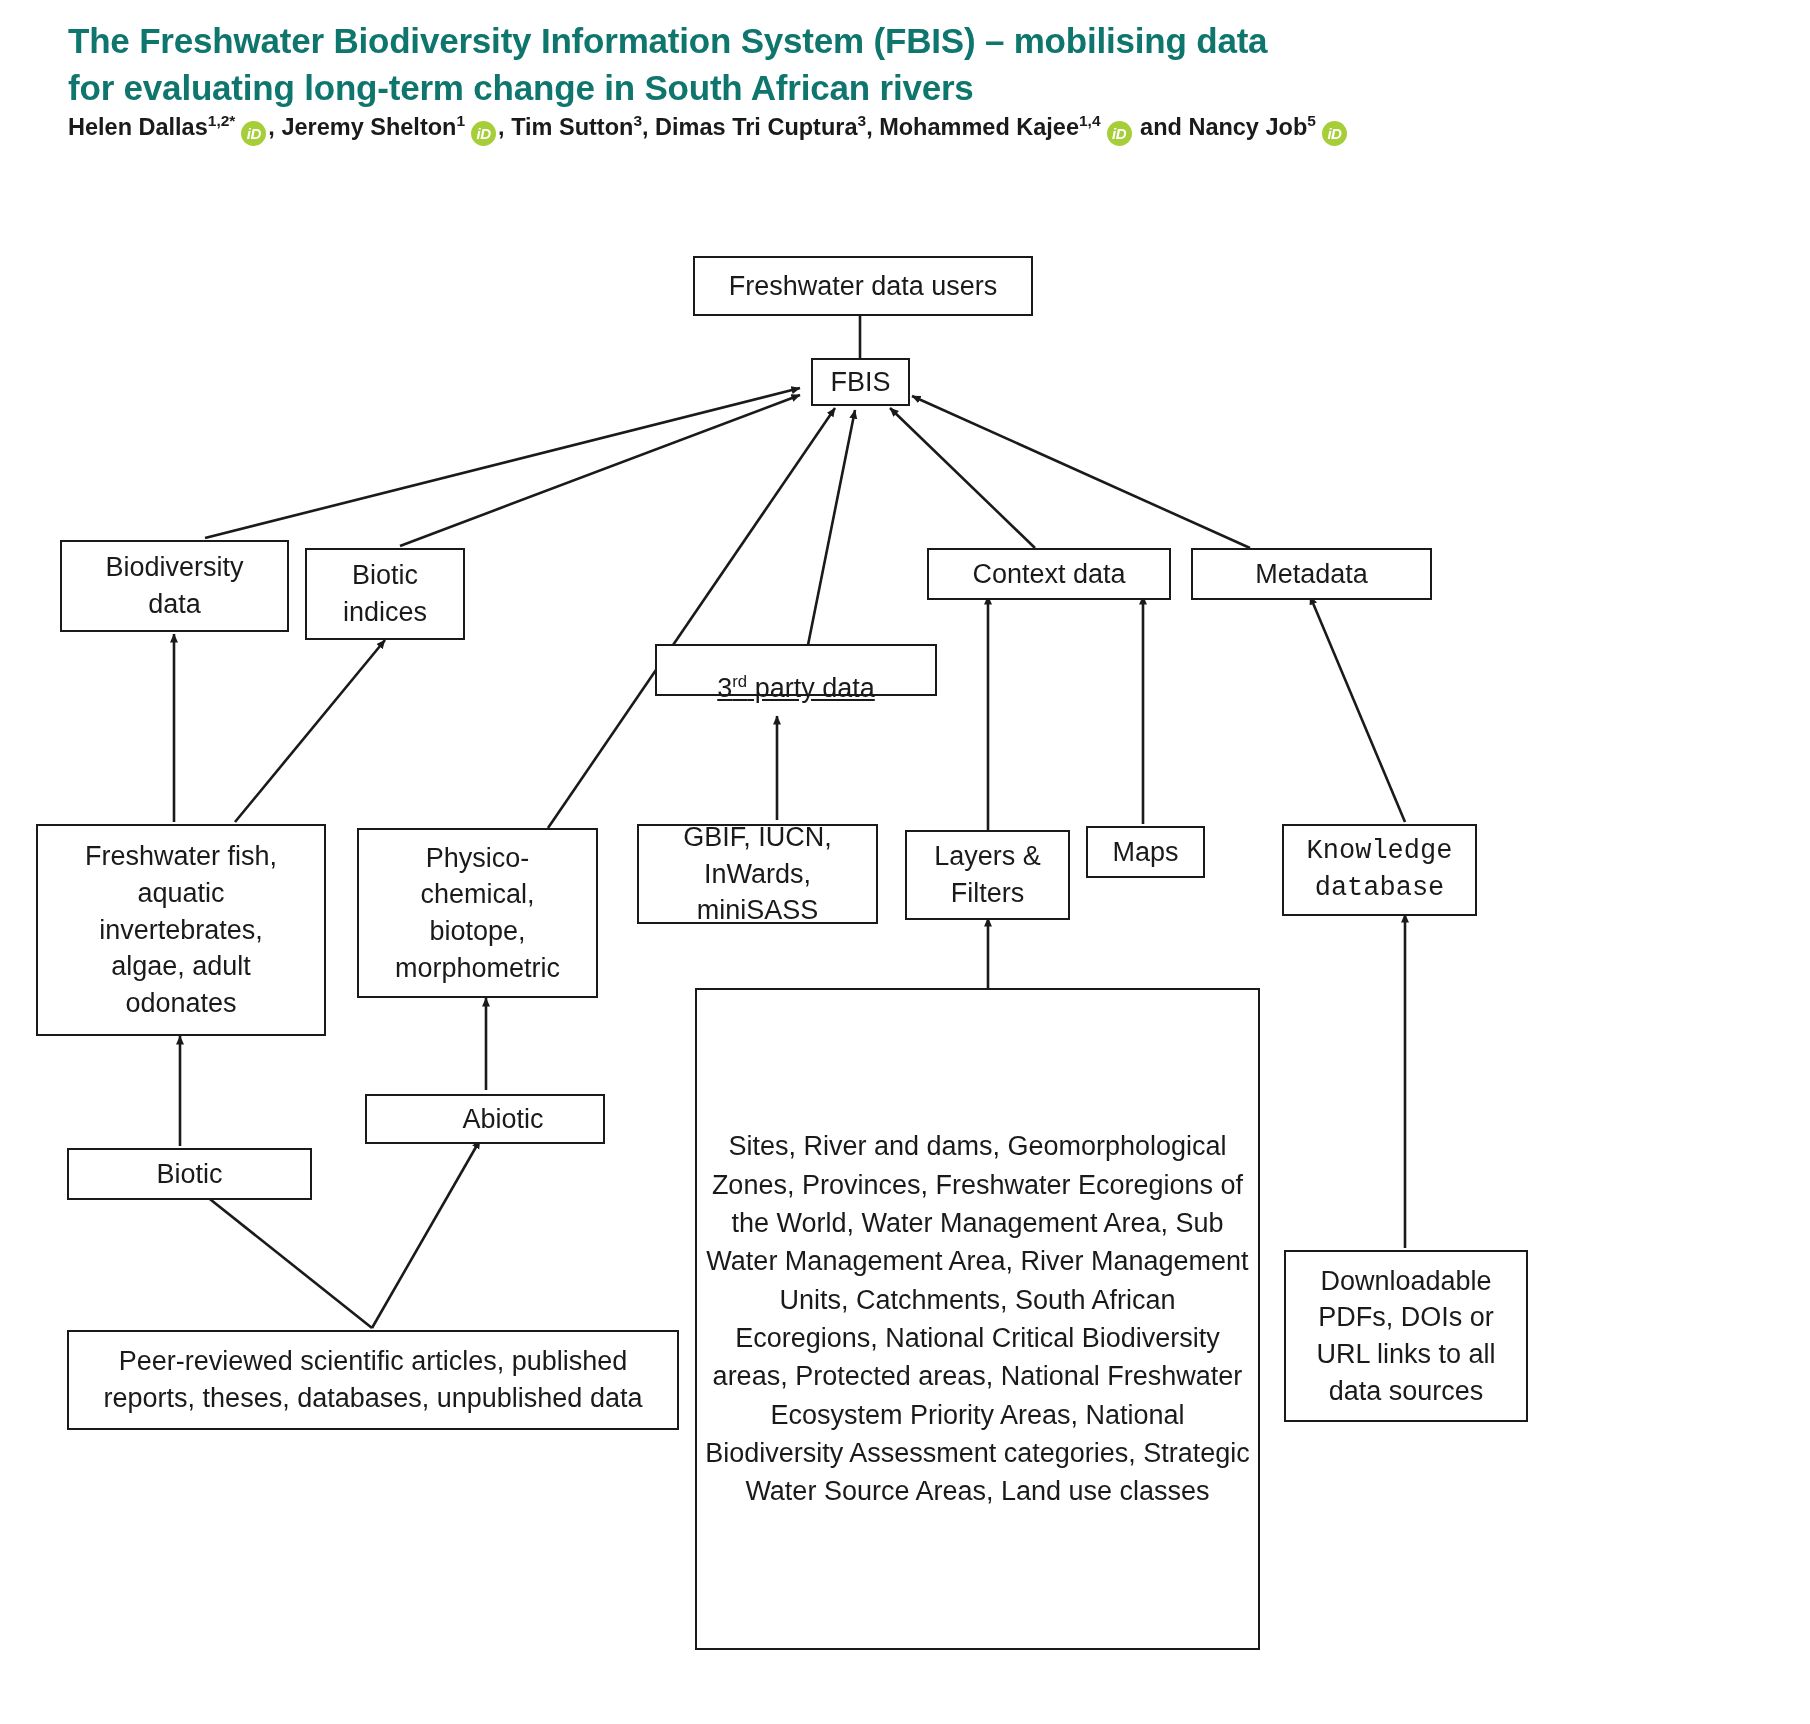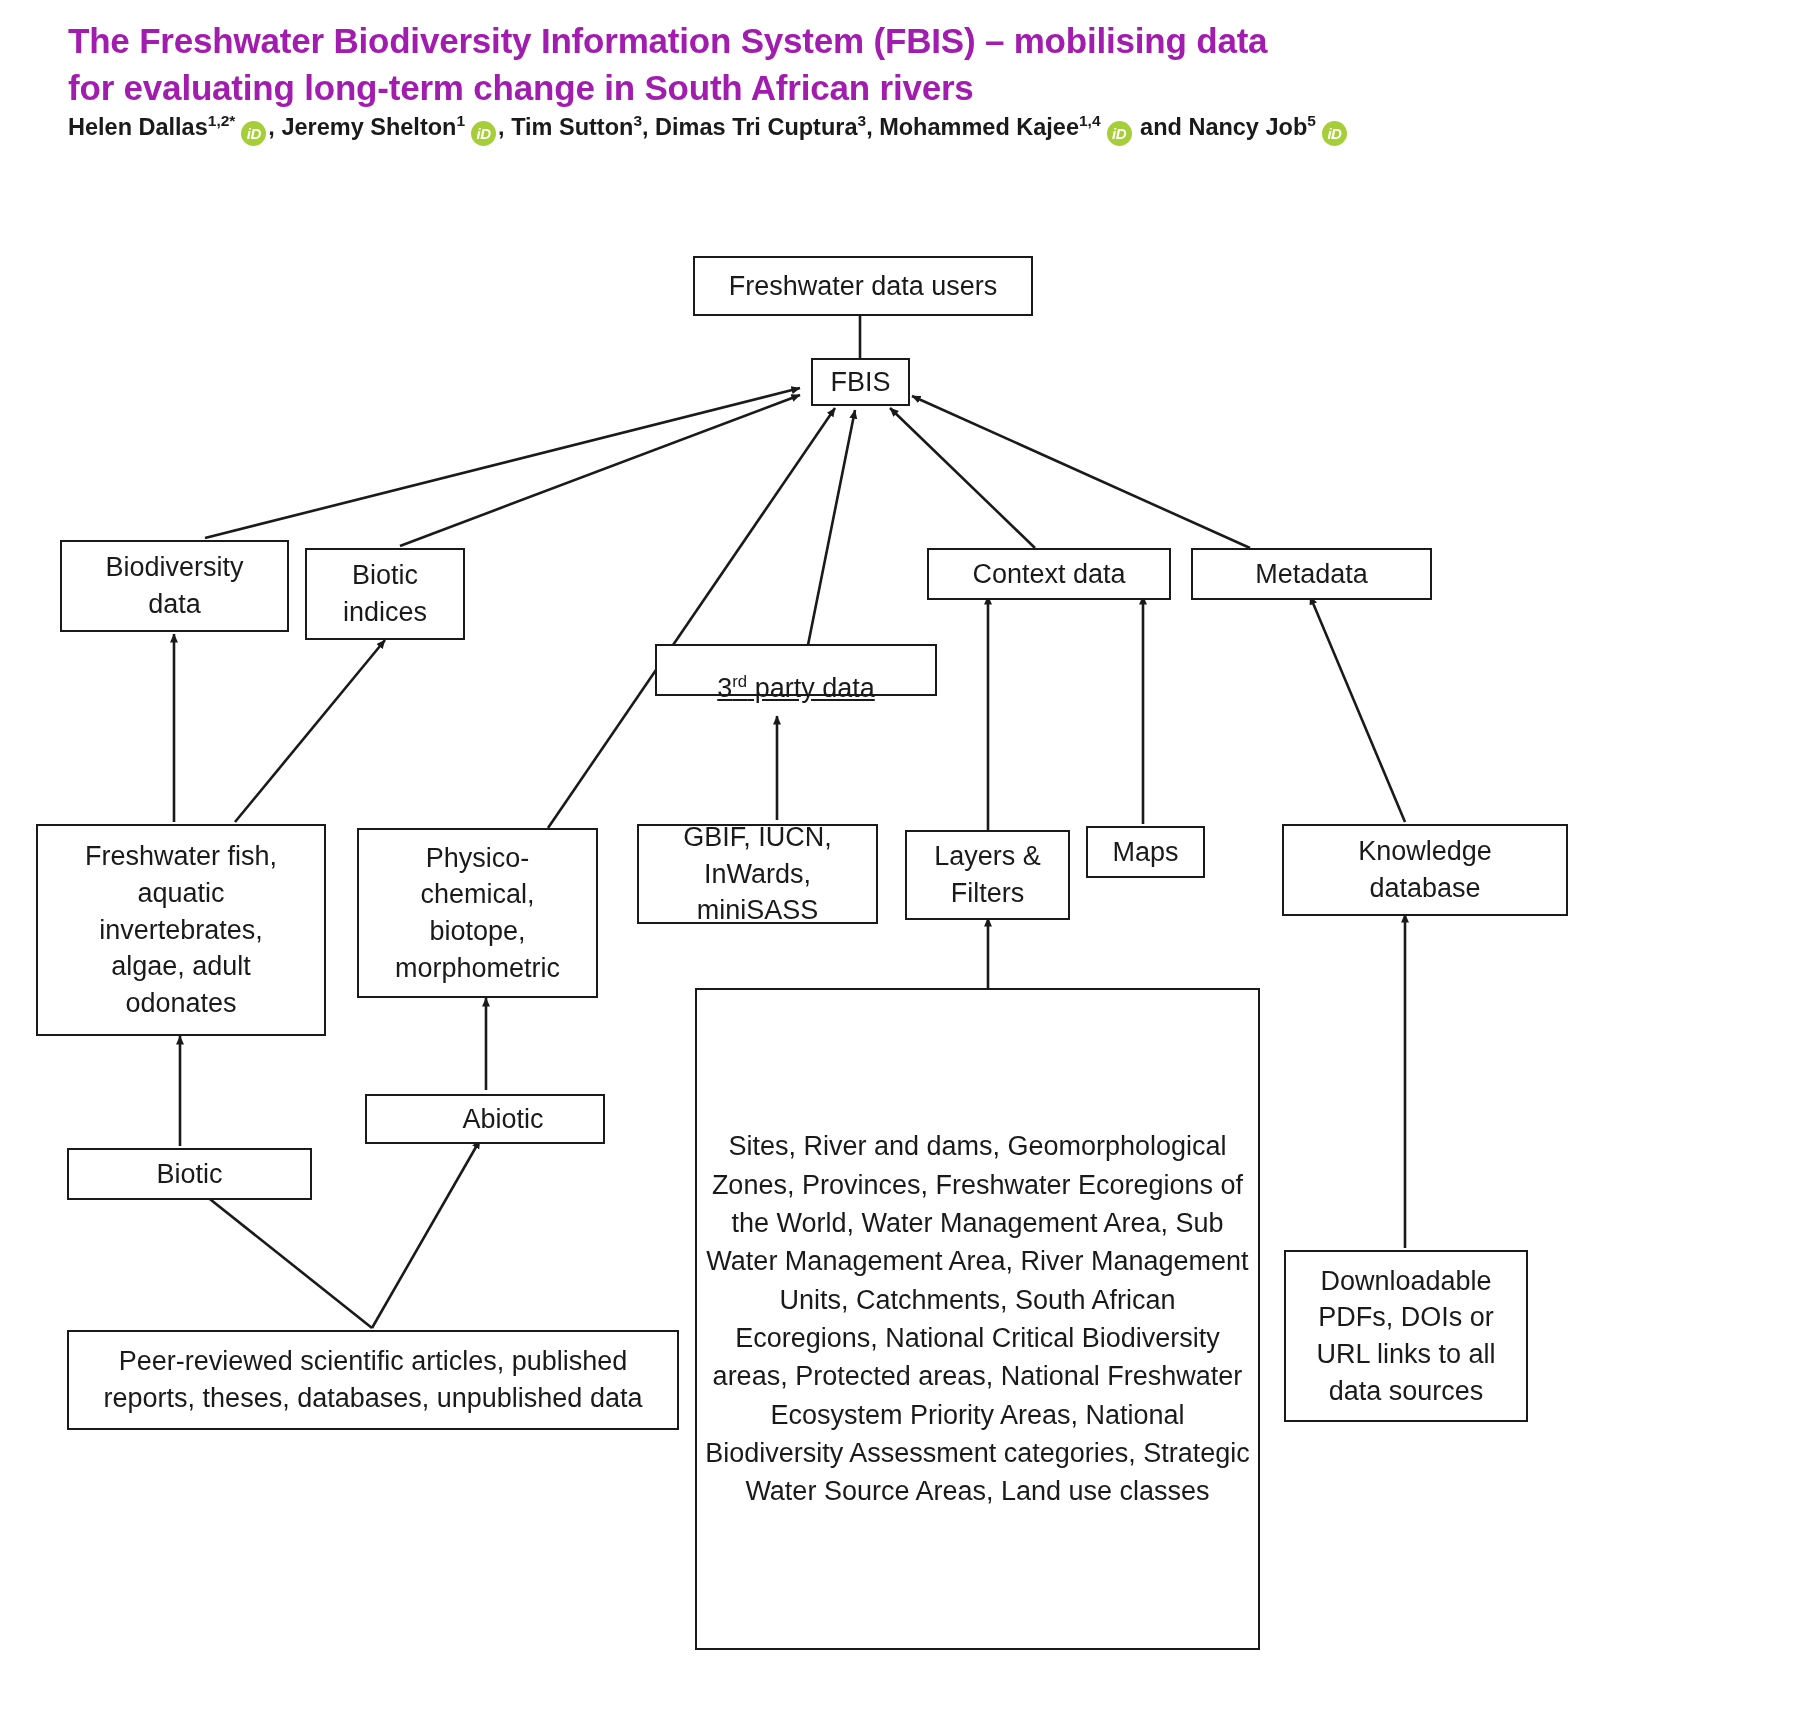--- a/index.html
+++ b/index.html
@@ -22,21 +22,21 @@
     position: absolute;
     left: 68px;
     top: 18px;
     width: 1490px;
   }
   #paper-title {
     font-size: 35px;
     font-weight: bold;
     line-height: 1.34;
     letter-spacing: -0.2px;
-    color: #a21caf;
+    color: #0f766e;
     margin: 0;
     white-space: pre-line;
   }
   #author-line {
     font-size: 23.5px;
     font-weight: bold;
     color: #1a1a1a;
     line-height: 1.3;
     white-space: nowrap;
   }
@@ -216,21 +216,21 @@
 
   <div class="node" style="left:905px; top:602px; width:165px; height:90px;">
     <span class="inner">Layers &amp;
 Filters</span>
   </div>
 
   <div class="node" style="left:1086px; top:598px; width:119px; height:52px;">
     <span class="inner">Maps</span>
   </div>
 
-  <div class="node" style="left:1282px; top:596px; width:286px; height:92px;">
+  <div class="node" style="left:1282px; top:596px; width:195px; height:92px;font-family:Liberation Mono, monospace;">
     <span class="inner">Knowledge
 database</span>
   </div>
 
   <div class="node" style="left:365px; top:866px; width:240px; height:50px;padding-left:44px;">
     <span class="inner">Abiotic</span>
   </div>
 
   <div class="node" style="left:67px; top:920px; width:245px; height:52px;">
     <span class="inner">Biotic</span>

